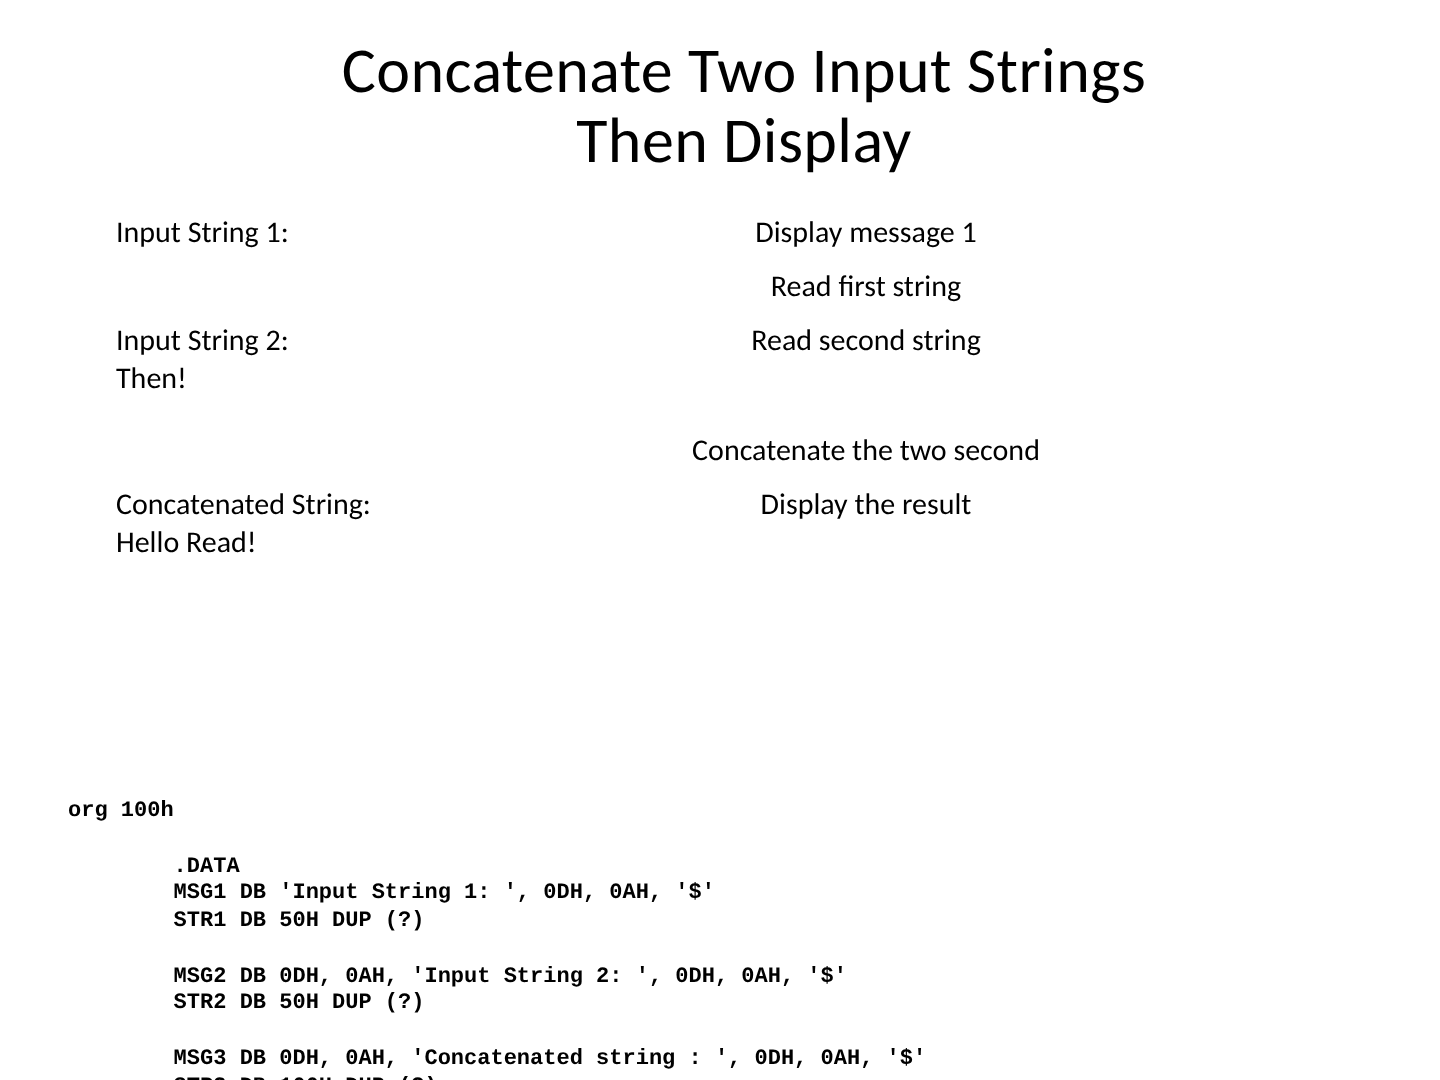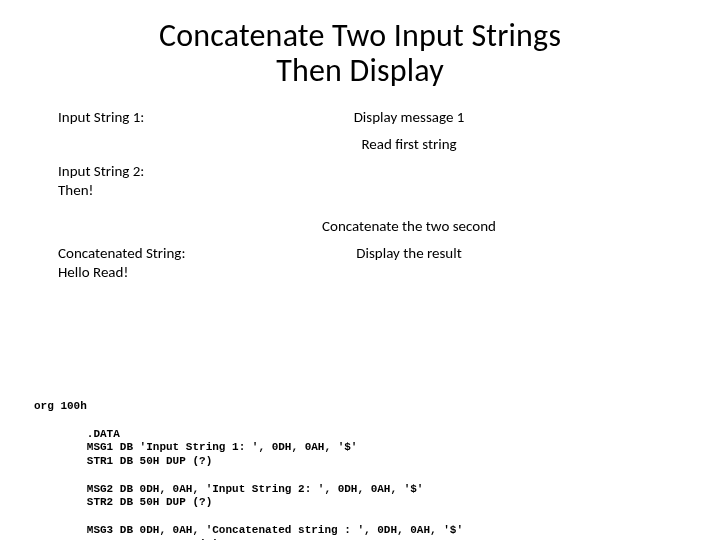--- a/index.html
+++ b/index.html
@@ -10,40 +10,40 @@
     background: #fff;
     font-family: Calibri, "Segoe UI", Arial, sans-serif;
     color: #000;
     overflow: hidden;
   }
   .slide {
     width: 720px;
     height: 540px;
     position: relative;
     box-sizing: border-box;
+    padding-left: 24px;
   }
   .title {
     text-align: center;
     font-size: 32px;
     font-weight: 400;
     line-height: 1.1;
     padding: 18px 40px 10px 40px;
     letter-spacing: 0.2px;
   }
   .body-grid {
     display: grid;
     grid-template-columns: 200px 330px;
     column-gap: 10px;
     padding: 10px 30px 0 34px;
     font-size: 15px;
     line-height: 1.25;
   }
   .left-block {
     margin-bottom: 18px;
-    margin-left: 24px;
   }
   .right-block {
     margin-bottom: 8px;
     text-align: center;
   }
   .code-area {
     position: absolute;
     left: 34px;
     top: 400px;
     font-family: "Courier New", Courier, monospace;
@@ -72,20 +72,21 @@
     <div>
       <div class="right-block">Display message 1</div>
       <div class="right-block">Read first string</div>
     </div>
 
     <div class="left-block">
       <div>Input String 2:</div>
       <div>Then!</div>
     </div>
     <div>
+      <div class="right-block">Read second string</div>
     </div>
 
     <div></div>
     <div class="right-block">Concatenate the two second</div>
 
     <div class="left-block">
       <div>Concatenated String:</div>
       <div>Hello Read!</div>
     </div>
     <div>

